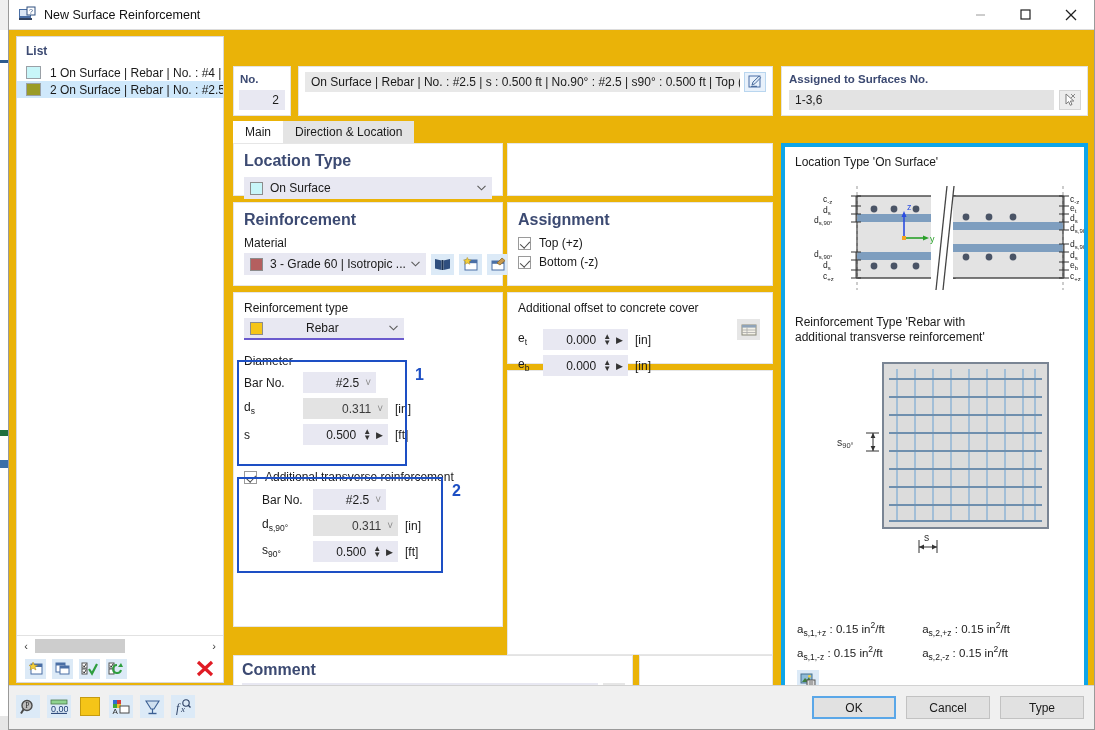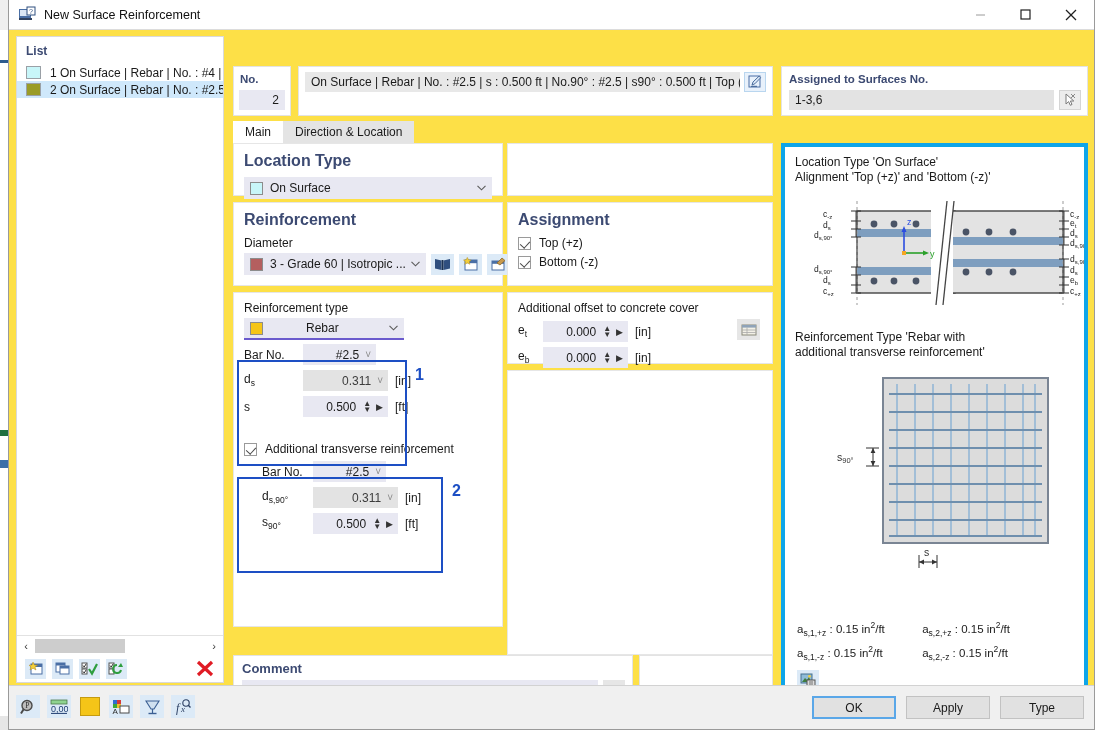--- a/index.html
+++ b/index.html
@@ -26,21 +26,21 @@
   }
   .titlebar .ticon {
     width:18px; height:18px; margin-left:9px; margin-right:8px; position:relative; flex:none;
   }
   .titlebar .ttext { font-size:12.5px; color:#111; }
   .winbtns { margin-left:auto; display:flex; height:30px; }
   .winbtn { width:45px; height:30px; display:flex; align-items:center; justify-content:center; }
   .winbtn:last-child { width:46px; }
   .winbtn svg { display:block; }
 
-  .body-area { flex:1; position:relative; background:#fde047; overflow:hidden; }
+  .body-area { flex:1; position:relative; background:#eab308; overflow:hidden; }
 
   
   .list-panel {
     position:absolute; left:7px; top:6px; width:208px; height:647px;
     background:#ffffff; border:1px solid #d9d9d9;
     display:flex; flex-direction:column;
   }
   .panel-title { color:#3c4a72; font-weight:bold; font-size:12px; padding:7px 0 5px 9px; }
   .list-rows { flex:1; position:relative; overflow:hidden; border-top:1px solid #ffffff;}
   .list-row { display:flex; align-items:center; height:17px; font-size:12px; padding-left:9px; white-space:nowrap;}
@@ -348,21 +348,21 @@
             <div class="cswatch" style="background:#c8f6f9"></div>
             <div class="txt">On Surface</div>
             <svg class="chev" width="9" height="6" viewBox="0 0 9 6">
                 <path d="M0.5 0.8 L4.5 4.8 L8.5 0.8" stroke="#5a5a5a" stroke-width="1.1" fill="none"></path>
               </svg>
           </div>
         </div>
 
         <div class="box" style="height:84px;">
           <div class="grp-title">Reinforcement</div>
-          <div class="fld-label">Diameter</div>
+          <div class="fld-label">Material</div>
           <div class="matrow">
             <div class="combo">
               <div class="cswatch" style="background:#b45f5f"></div>
               <div class="txt">3 - Grade 60 | Isotropic ...</div>
               <svg class="chev" width="9" height="6" viewBox="0 0 9 6">
                   <path d="M0.5 0.8 L4.5 4.8 L8.5 0.8" stroke="#5a5a5a" stroke-width="1.1" fill="none"></path>
                 </svg>
             </div>
             <div class="micon">
               <svg width="17" height="14" viewBox="0 0 17 14">
@@ -401,20 +401,21 @@
         <div class="box flush" style="height:335px; padding:8px 10px 0 10px;">
           <div class="fld-label">Reinforcement type</div>
           <div class="combo focus" style="width:160px;">
             <div class="cswatch" style="background:#f5c518"></div>
             <div class="txt">Rebar</div>
             <svg class="chev" width="9" height="6" viewBox="0 0 9 6">
                 <path d="M0.5 0.8 L4.5 4.8 L8.5 0.8" stroke="#5a5a5a" stroke-width="1.1" fill="none"></path>
               </svg>
           </div>
 
+          <div class="fld-label" style="margin-top:14px;">Diameter</div>
 
           <div style="margin-top:4px;">
             <div class="numrow">
               <div class="nlbl">Bar No.</div>
               <div class="numfield" style="width:73px;">
                 <span>#2.5</span>
                 <span class="chev-s">˅</span>
               </div>
             </div>
             <div class="numrow">
@@ -490,21 +491,21 @@
             <div class="cbox checked"></div>
             <div>Top (+z)</div>
           </div>
           <div class="chk">
             <div class="cbox checked"></div>
             <div>Bottom (-z)</div>
           </div>
         </div>
 
         <div class="box" style="height:72px; position:relative;">
-          <div class="fld-label" style="margin-bottom:6px;">Additional offset to concrete cover</div>
+          <div class="fld-label" style="margin-bottom:14px;">Additional offset to concrete cover</div>
           <div class="numrow">
             <div class="nlbl" style="width:18px;"><span>e</span><sub>t</sub></div>
             <div class="numfield" style="width:85px;">
               <span>0.000</span>
               <span class="spin">
                   <span>▲</span>
                   <span>▼</span>
                 </span>
               <span class="playarr">▶</span>
             </div>
@@ -533,21 +534,20 @@
           </div>
         </div>
 
         <div class="box" style="height:285px;"></div>
       </div>
 
       <div class="col3">
         <div style="padding:8px 10px 0 10px;">
           <div class="info-txt">
             <div>Location Type 'On Surface'</div>
-            <div>Alignment 'Top (+z)' and 'Bottom (-z)'</div>
           </div>
         </div>
 
         <div style="padding:8px 6px 0 6px;">
           <svg width="293" height="120" viewBox="0 0 293 120">
 
             <rect x="66" y="18" width="98" height="82" fill="#e3e3e3" stroke="#444" stroke-width="1.4"></rect>
             <rect x="66" y="36" width="98" height="8" fill="#7e9ebf"></rect>
             <rect x="66" y="74" width="98" height="8" fill="#7e9ebf"></rect>
             <circle cx="83" cy="31" r="3.4" fill="#4a5466"></circle>
@@ -706,21 +706,21 @@
               <polygon points="2,9 5,5 7,7 9,4 11,9" fill="#3e7c3e"></polygon>
               <circle cx="9.5" cy="3.2" r="1.3" fill="#f3cf3a"></circle>
               <rect x="7" y="7" width="8" height="6" fill="#dcdcdc" stroke="#555" stroke-width="1"></rect>
               <path d="M9 9 L13 9 M9 11 L13 11" stroke="#555" stroke-width="0.8"></path>
             </svg>
           </div>
         </div>
       </div>
 
       <div class="comment-box">
-        <div style="color:#3c4a72; font-weight:bold; font-size:13px;">Comment</div>
+        <div style="color:#3c4a72; font-weight:bold; font-size:16px;">Comment</div>
         <div class="comment-row">
           <div class="combo">
             <div class="txt" placeholder=""></div>
             <svg class="chev" width="9" height="6" viewBox="0 0 9 6">
                 <path d="M0.5 0.8 L4.5 4.8 L8.5 0.8" stroke="#5a5a5a" stroke-width="1.1" fill="none"></path>
               </svg>
           </div>
           <div style="width:22px; height:20px; background:#e6e6e6; display:flex; align-items:center; justify-content:center;">
             <svg width="15" height="13" viewBox="0 0 15 13">
               <rect x="1" y="2" width="9" height="8" fill="#d4d4d4" stroke="#7a7a7a" stroke-width="1"></rect>
@@ -773,20 +773,20 @@
             <svg width="17" height="16" viewBox="0 0 17 16">
               <text x="1" y="13" font-size="12" fill="#2b3f63" font-family="Liberation Serif, serif" font-style="italic">f</text>
               <text x="6" y="13" font-size="9" fill="#2b3f63" font-family="Liberation Serif, serif" font-style="italic">x</text>
               <circle cx="11" cy="4" r="3.2" fill="none" stroke="#2b3f63" stroke-width="1.1"></circle>
               <line x1="13.3" y1="6.3" x2="15.5" y2="8.5" stroke="#2b3f63" stroke-width="1.3"></line>
             </svg>
           </div>
         </div>
         <div class="dlg-btns">
           <div class="dbtn primary">OK</div>
-          <div class="dbtn">Apply</div>
+          <div class="dbtn">Cancel</div>
           <div class="dbtn">Type</div>
         </div>
       </div>
 
     </div>
   </div>
 </div>
 
 </body></html>

